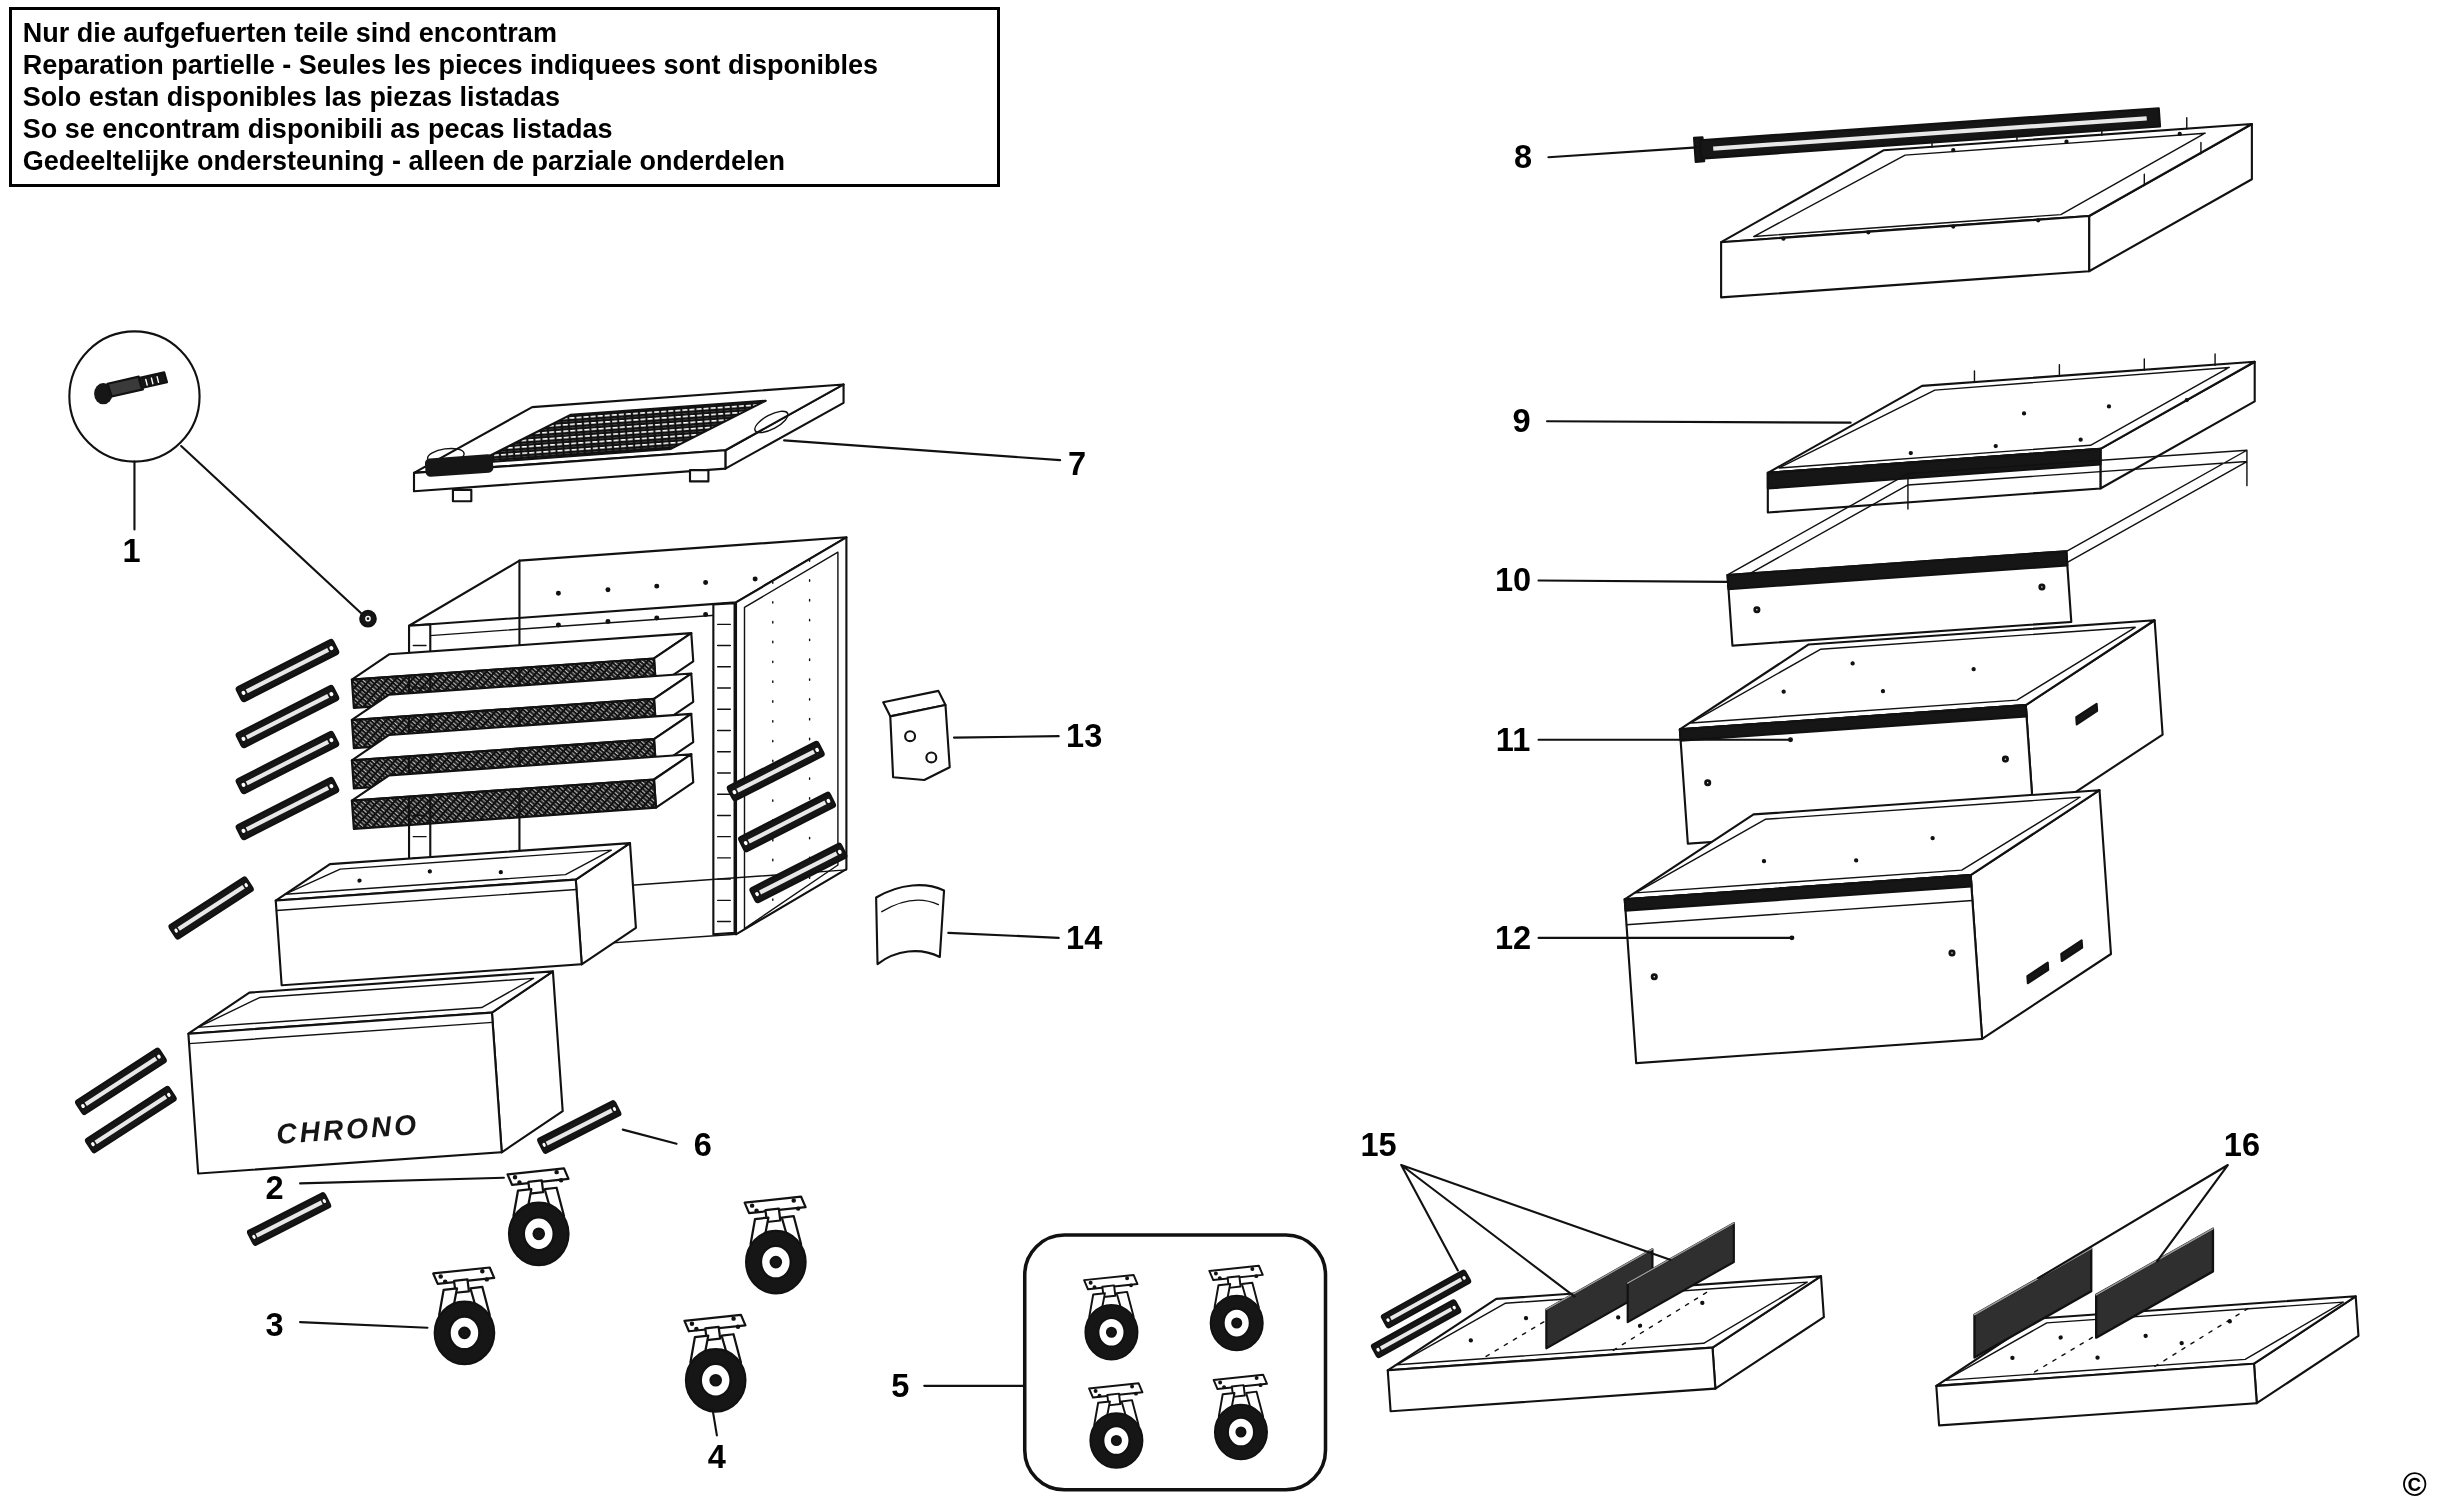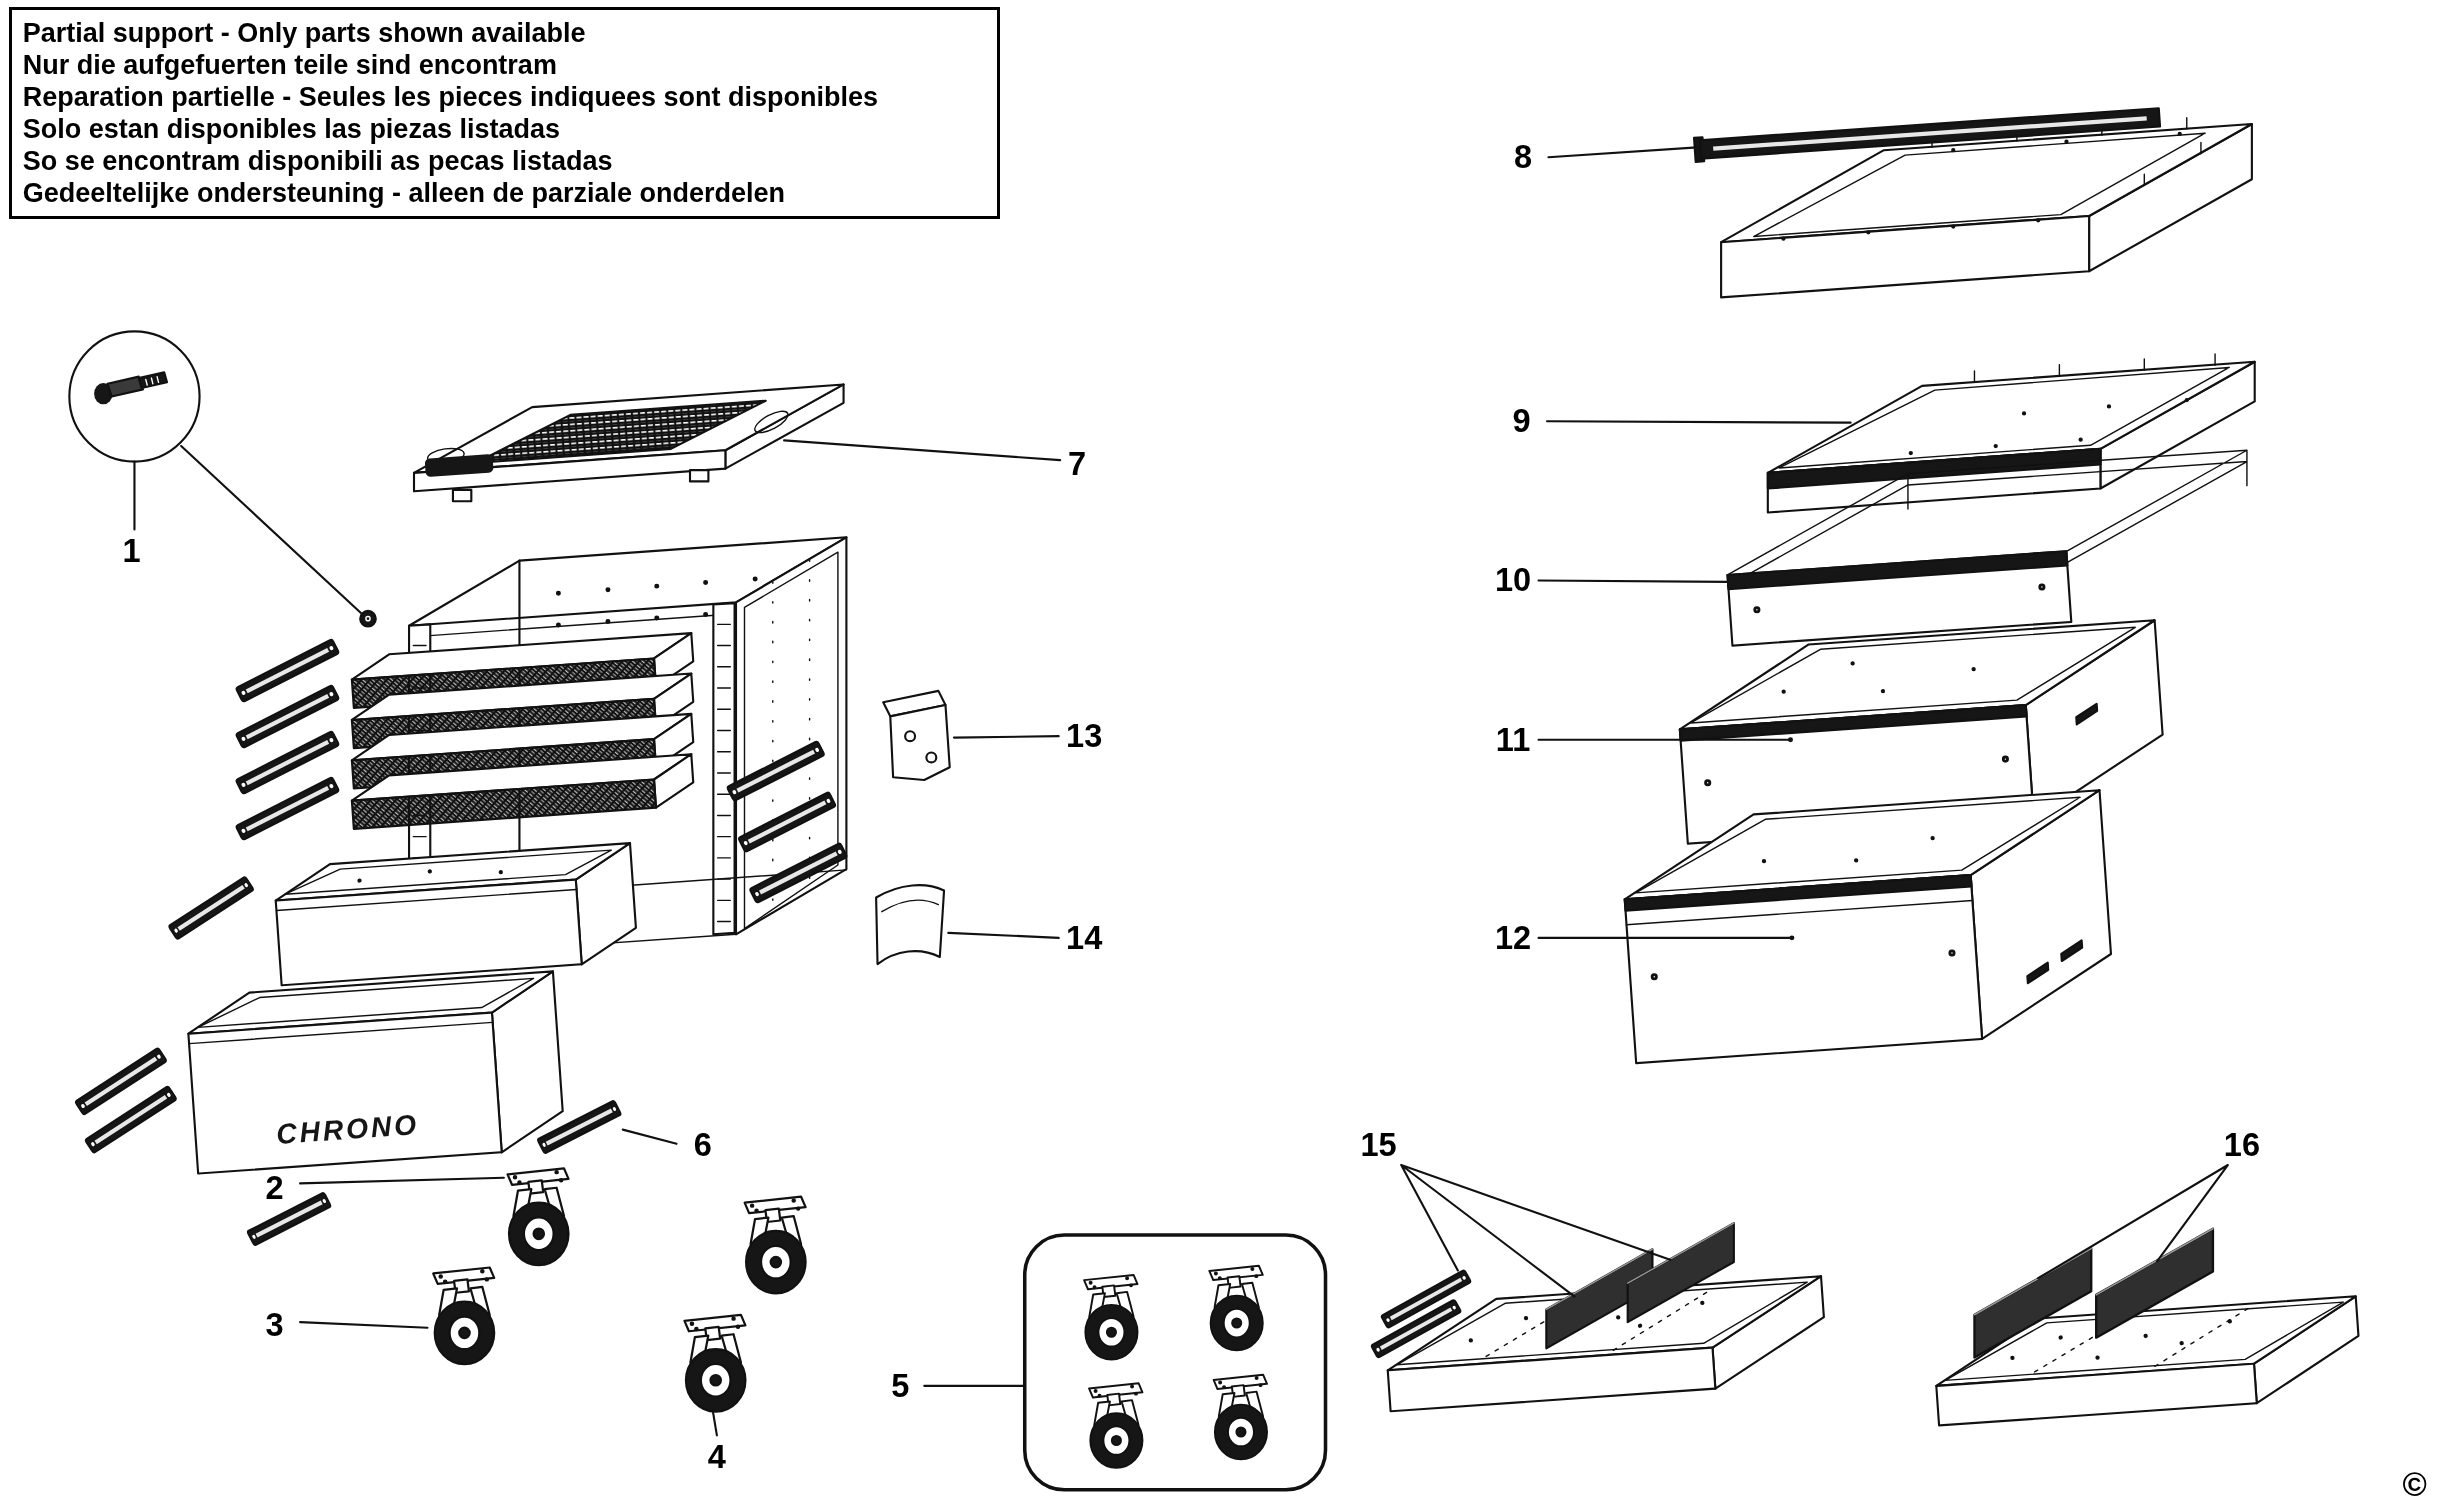--- a/index.html
+++ b/index.html
@@ -310,21 +310,20 @@
       <text class="label" x="2138" y="1045" text-anchor="middle" dominant-baseline="central">11</text>
       <text class="label" x="2138" y="1325" text-anchor="middle" dominant-baseline="central">12</text>
       <text class="label" x="1532" y="1040" text-anchor="middle" dominant-baseline="central">13</text>
       <text class="label" x="1532" y="1325" text-anchor="middle" dominant-baseline="central">14</text>
       <text class="label" x="1948" y="1618" text-anchor="middle" dominant-baseline="central">15</text>
       <text class="label" x="3168" y="1618" text-anchor="middle" dominant-baseline="central">16</text>
     </g>
   </svg>
 
   <div class="notice">
-    <div>Partial support - Only parts shown available</div>
     <div>Nur die aufgefuerten teile sind encontram</div>
     <div>Reparation partielle - Seules les pieces indiquees sont disponibles</div>
     <div>Solo estan disponibles las piezas listadas</div>
     <div>So se encontram disponibili as pecas listadas</div>
     <div>Gedeeltelijke ondersteuning - alleen de parziale onderdelen</div>
   </div>
 
   <div class="copyright">©</div>
 </div>
 

